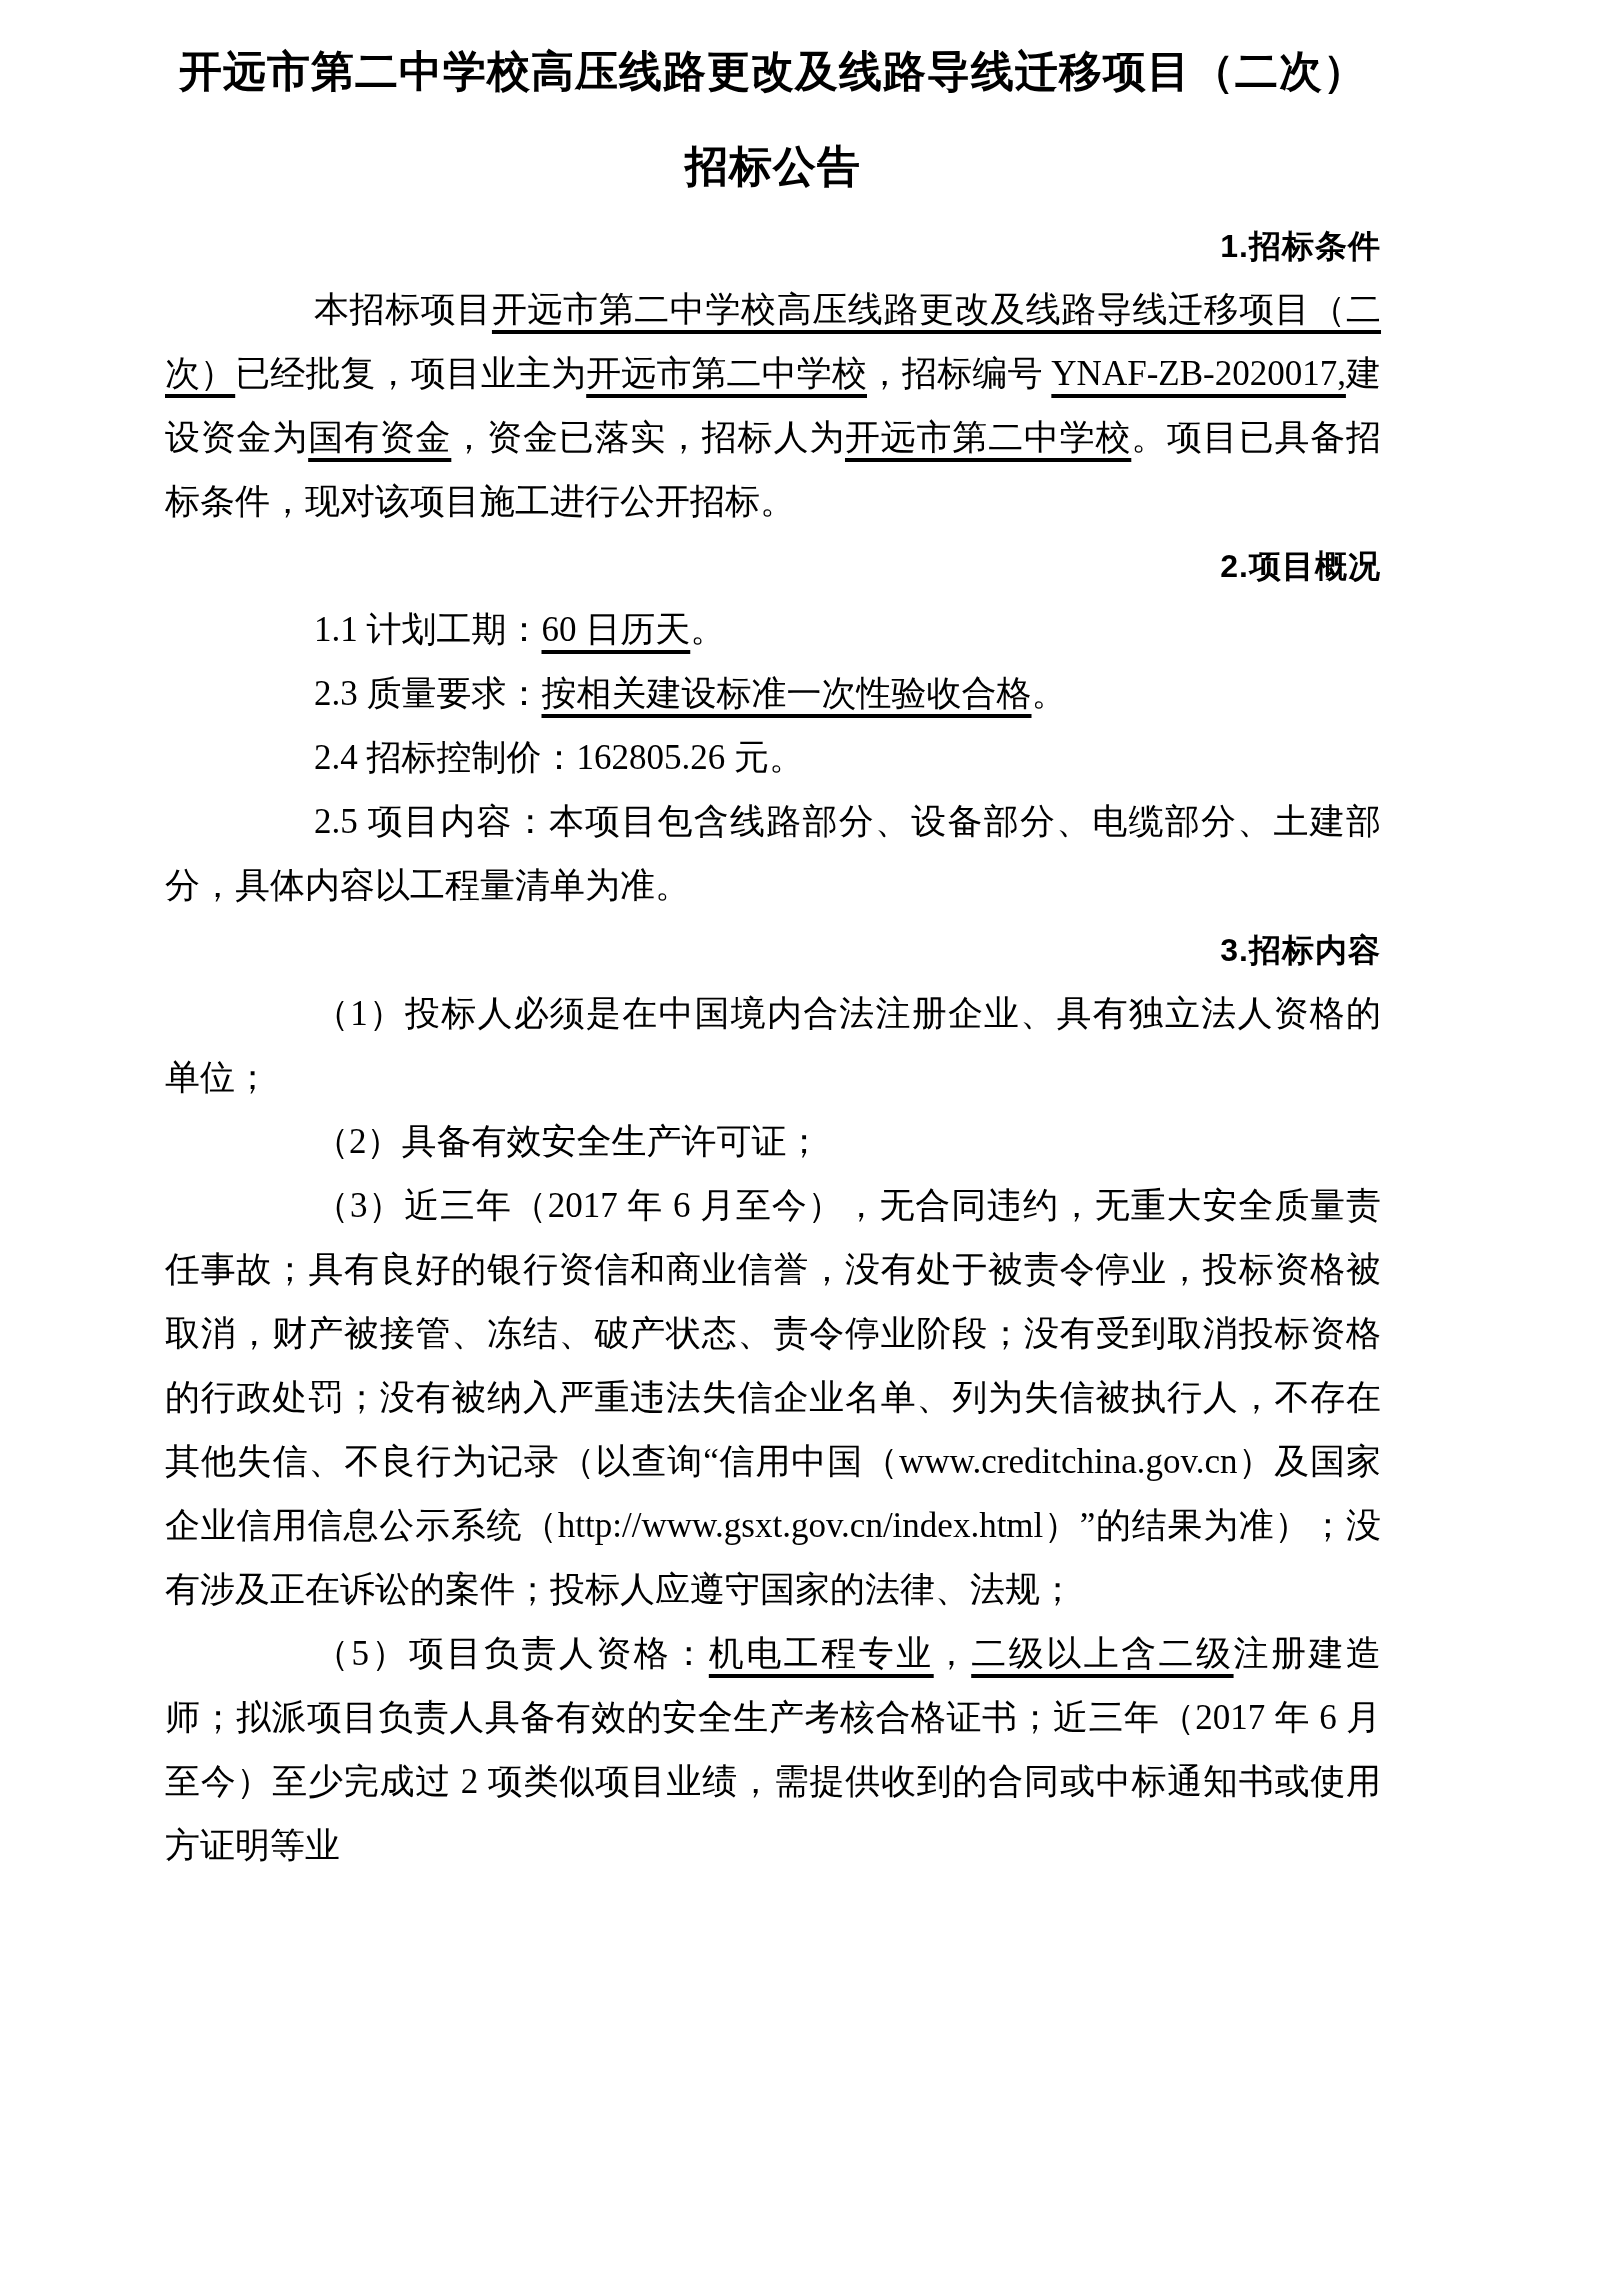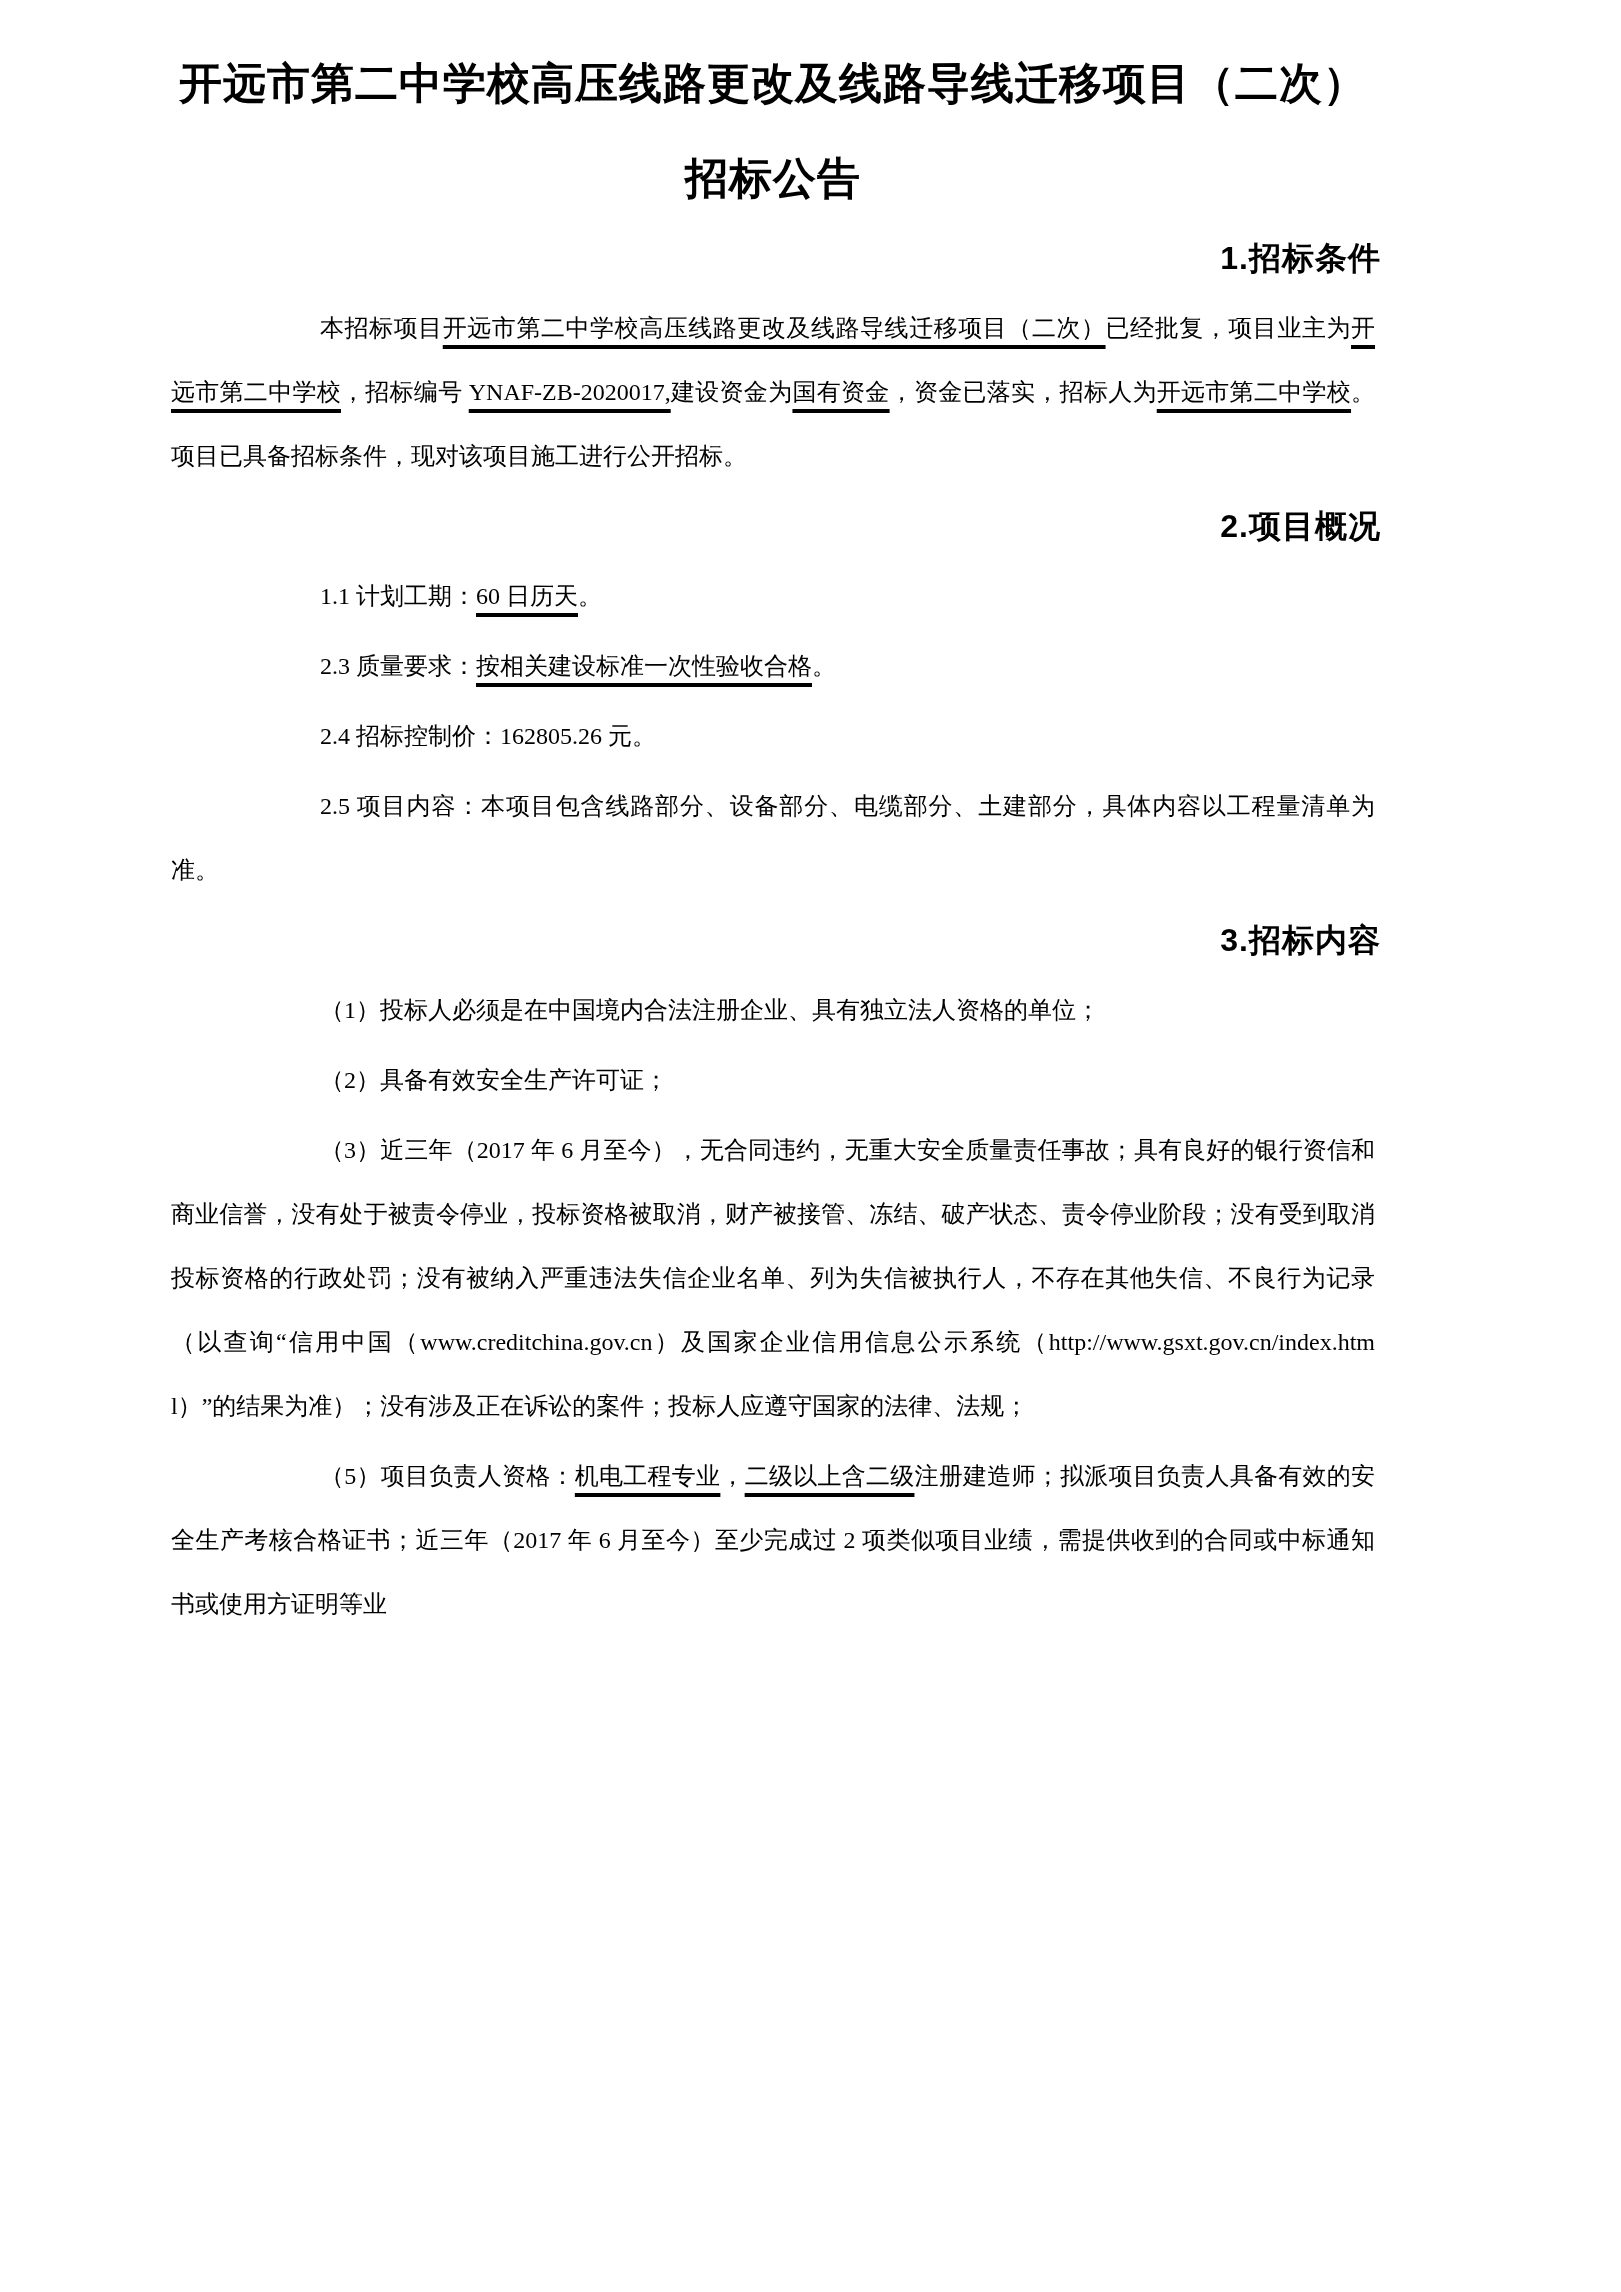--- a/index.html
+++ b/index.html
@@ -2,21 +2,21 @@
 <html><head>
 <meta charset="utf-8">
 <style>
   html, body { margin: 0; padding: 0; background: #ffffff; }
   .page {
     position: relative;
     width: 1439px;
     height: 2293px;
     background: #ffffff;
     box-sizing: border-box;
-    padding: 36px 240px 0 165px;
+    padding: 24px 240px 0 165px;
     color: #000000;
     font-family: "Liberation Serif", "DejaVu Serif", serif;
     overflow: hidden;
   }
   .content { width: 1216px; }
   .doc-title {
     font-size: 43px;
     font-weight: 700;
     line-height: 95px;
     text-align: center;
@@ -25,22 +25,22 @@
   .heading {
     font-size: 32px;
     font-weight: 700;
     line-height: 64px;
     padding-left: 76px;
     font-family: "Liberation Sans", "DejaVu Sans", sans-serif;
     letter-spacing: 1px;
     text-align: right;
   }
   .para {
-    margin: 6px;
-    font-size: 24px;
+    margin: 0;
+    font-size: 35px;
     line-height: 64px;
     text-align: justify;
     text-indent: 149px;
     word-break: break-all;
   }
   .u {
     text-decoration: underline;
     text-decoration-thickness: 3.9px;
     text-underline-offset: 8.8px;
     text-decoration-color: #000000;

